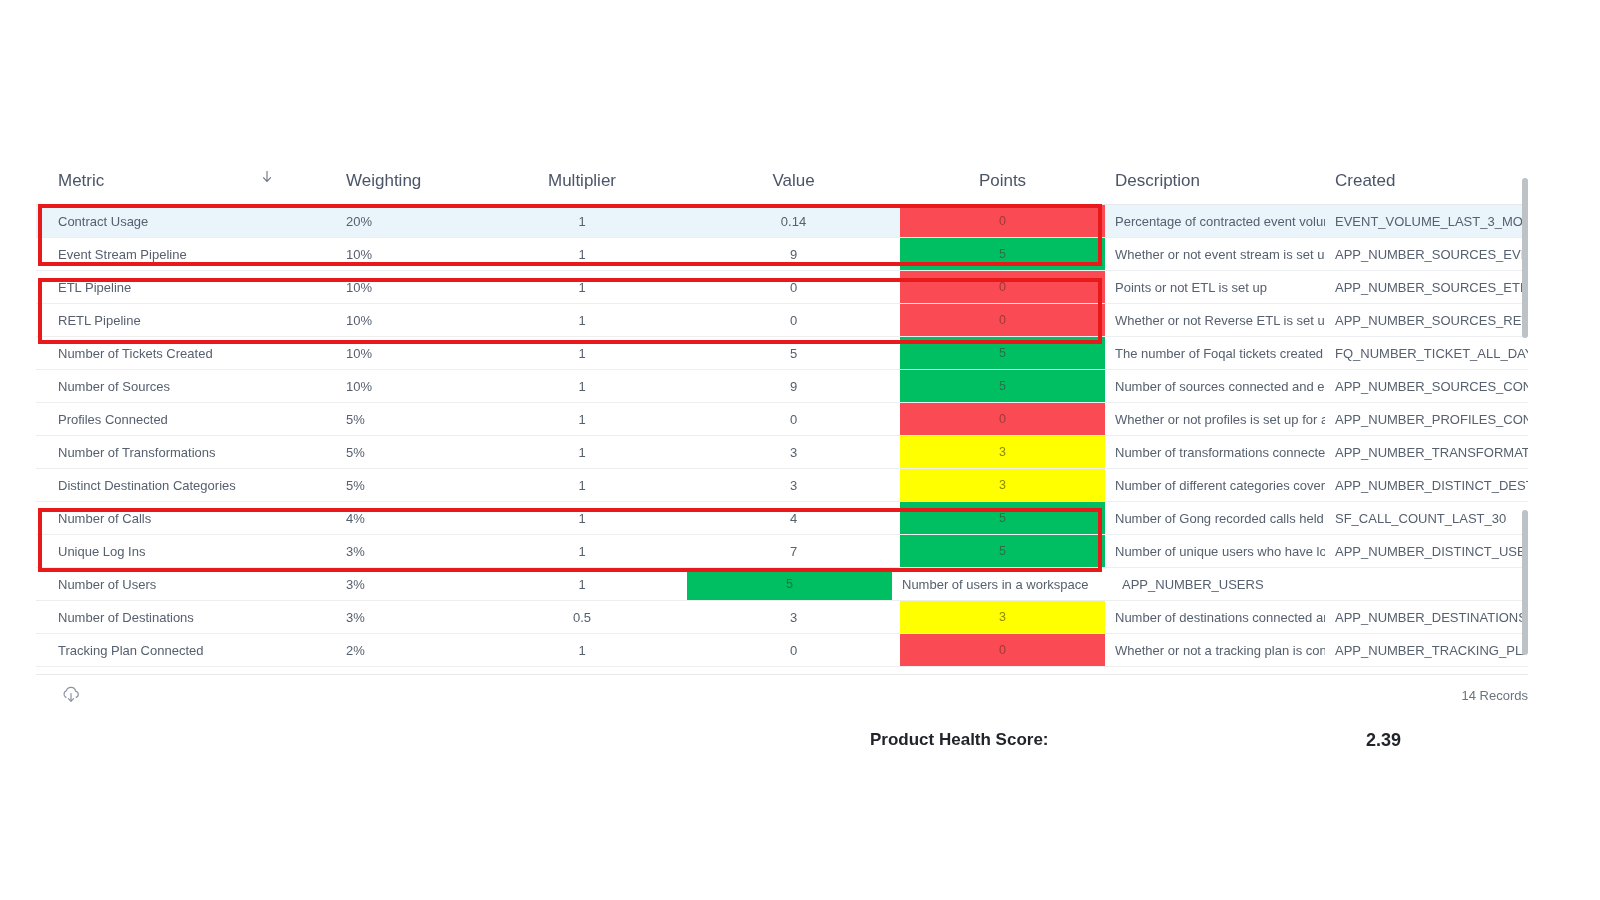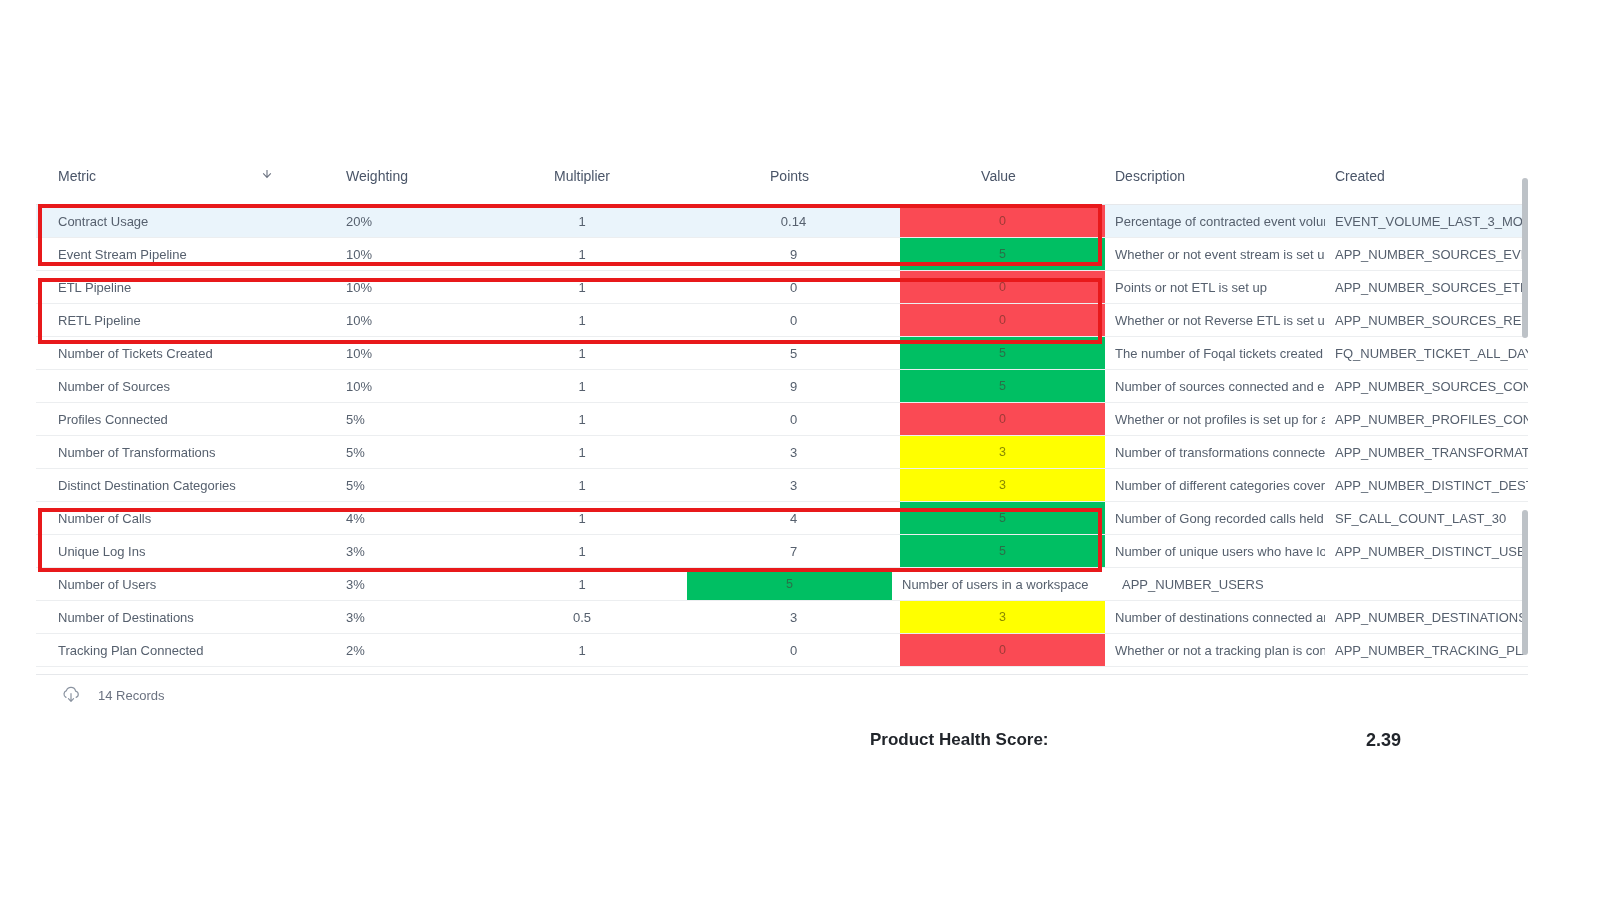--- a/index.html
+++ b/index.html
@@ -36,22 +36,22 @@
 
   
   #grid-header {
     height: 35px;
     border-bottom: 1px solid #e6e8eb;
     position: relative;
   }
   #grid-header .cell {
     display: flex;
     align-items: flex-end;
-    padding-bottom: 20px;
-    font-size: 14px;
+    padding-bottom: 13px;
+    font-size: 17px;
     color: #4a5568;
     font-weight: 500;
     box-sizing: border-box;
   }
   #grid-header .cell .hdr-inner {
     display: flex;
     align-items: center;
     width: 100%;
     position: relative;
   }
@@ -112,20 +112,21 @@
   #grid-footer {
     position: absolute;
     left: 0;
     top: 504px;
     width: 1492px;
     height: 41px;
     display: flex;
     align-items: center;
     border-top: 1px solid #e6e8eb;
     background: #ffffff;
+    justify-content: space-between;
   }
   #grid-footer .dl-icon {
     margin-left: 24px;
     width: 22px;
     height: 22px;
     color: #8a93a0;
   }
   #grid-footer .rec-count {
     margin-left: 16px;
     font-size: 13px;
@@ -191,25 +192,25 @@
           </svg>
         </span>
       </div>
     </div>
     <div class="cell c-weighting">
       <span>Weighting</span>
     </div>
     <div class="cell c-multiplier">
       <span>Multiplier</span>
     </div>
+    <div class="cell c-value">
+      <span>Value</span>
+    </div>
     <div class="cell c-points">
       <span>Points</span>
-    </div>
-    <div class="cell c-value">
-      <span>Value</span>
     </div>
     <div class="cell c-description">
       <span>Description</span>
     </div>
     <div class="cell c-column">
       <span>Created</span>
     </div>
   </div>
 
   <div id="grid-body">

